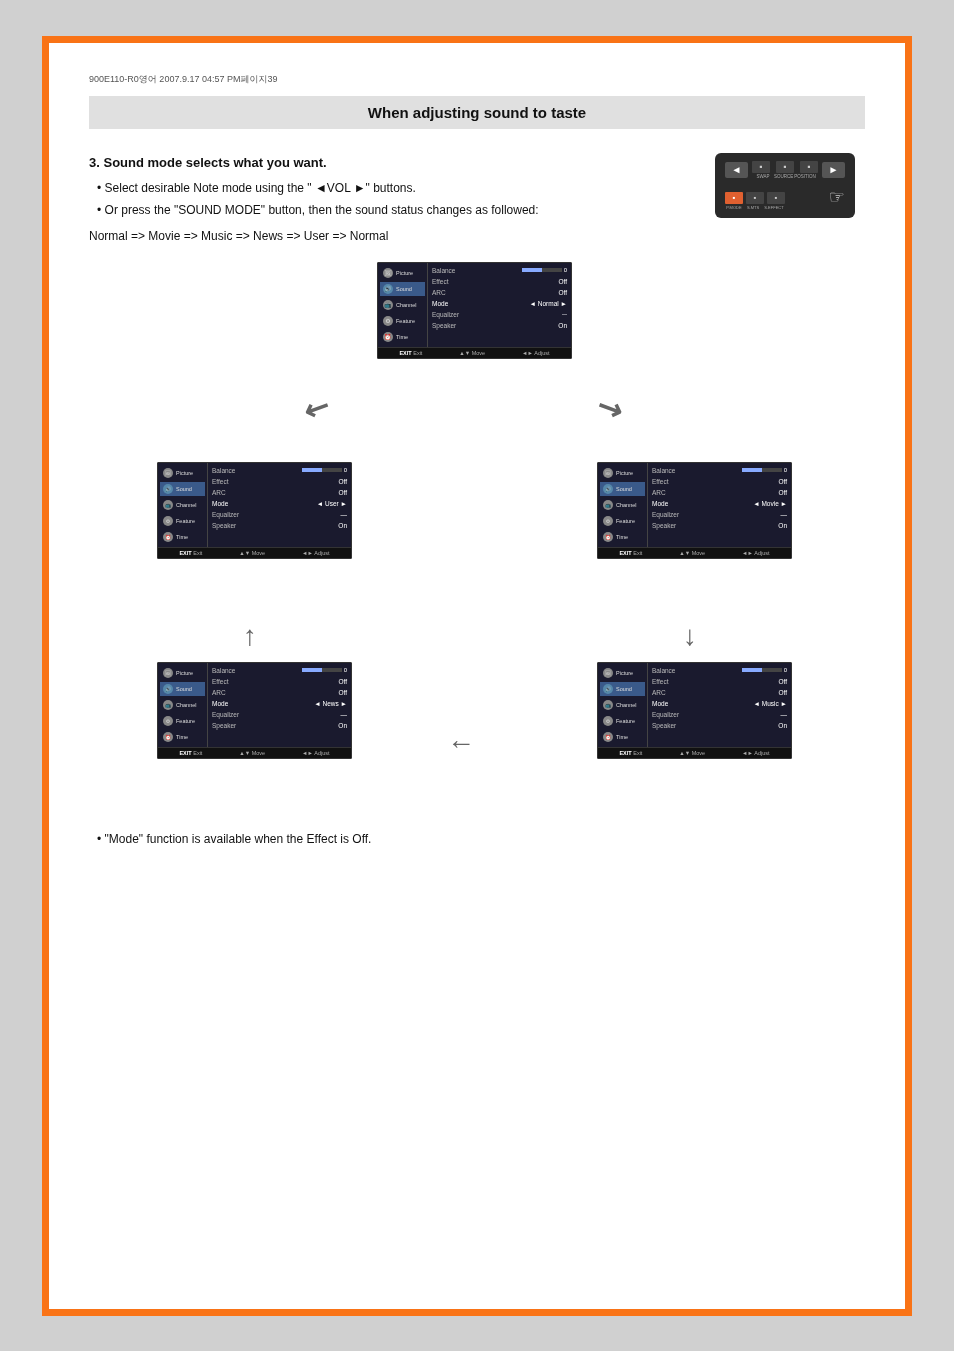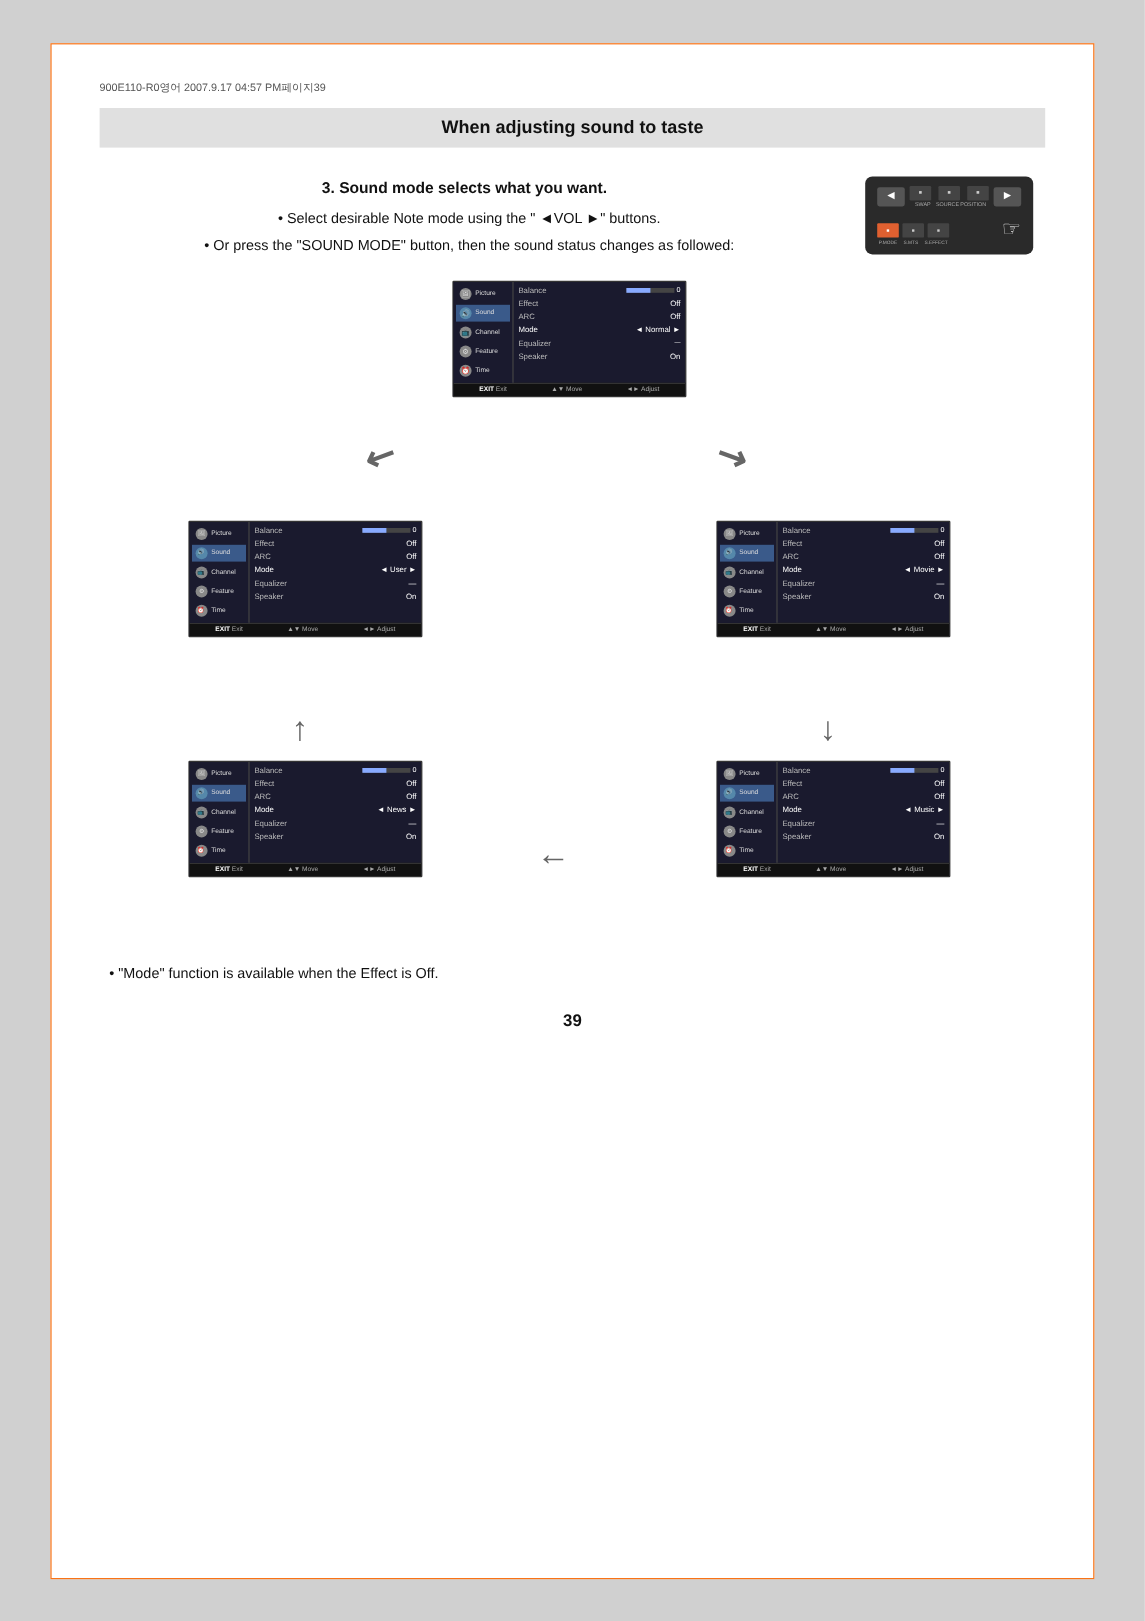--- a/index.html
+++ b/index.html
@@ -9,21 +9,21 @@
       background: #d0d0d0;
       display: flex;
       align-items: center;
       justify-content: center;
       font-family: Arial, sans-serif;
     }
     .page {
       width: 870px;
       min-height: 1280px;
       background: #fff;
-      border: 1px solid #f97316;
+      border: 7px solid #f97316;
       padding: 30px 40px 30px 40px;
       position: relative;
     }
     
     .meta-header {
       font-size: 9px;
       color: #555;
       margin-bottom: 10px;
     }
     
@@ -54,21 +54,20 @@
     .content-area {
       display: flex;
       gap: 20px;
       margin-bottom: 16px;
     }
     .instructions {
       flex: 1;
       font-size: 12px;
       color: #111;
       line-height: 1.6;
-      text-align: center;
     }
     .instructions .step-title {
       font-weight: bold;
       margin-bottom: 6px;
       font-size: 13px;
     }
     .instructions .bullet {
       margin-left: 8px;
       margin-bottom: 3px;
     }
@@ -243,20 +242,21 @@
   <div class="section-header">When adjusting sound to taste</div>
 
   <div class="content-area">
     <div class="instructions">
       <div class="step-title">
         <span>3.</span>
         <span>Sound mode selects what you want.</span>
       </div>
       <div class="bullet">• <span>Select desirable Note mode using the " ◄VOL ►" buttons.</span></div>
       <div class="bullet">• <span>Or press the "SOUND MODE" button, then the sound status changes as followed:</span></div>
+      <div class="normal-line">Normal =&gt; Movie  =&gt; Music =&gt; News =&gt; User  =&gt; Normal</div>
     </div>
     <div class="remote-img">
 
       <div style="width:140px; background:#2a2a2a; border-radius:6px; padding:6px; display:flex; flex-direction:column; gap:3px;">
         <div style="display:flex; gap:4px; justify-content:space-between; align-items:center; padding: 2px 4px;">
           <div style="background:#555; border-radius:2px; width:24px; height:16px; display:flex; align-items:center; justify-content:center; font-size:10px; color:#fff;">◄</div>
           <div style="display:flex; flex-direction:column; align-items:center; gap:1px; flex:1;">
             <div style="display:flex; gap:6px; justify-content:center;">
               <div style="background:#444; border-radius:1px; width:18px; height:12px; font-size:4.5px; color:#ccc; display:flex; align-items:center; justify-content:center;">■</div>
               <div style="background:#444; border-radius:1px; width:18px; height:12px; font-size:4.5px; color:#ccc; display:flex; align-items:center; justify-content:center;">■</div>
@@ -628,15 +628,14 @@
     </div>
 
   </div>
 
   
   <div class="note-section">
     <div class="note-text">• <span>"Mode" function is available when the Effect is Off.</span></div>
   </div>
 
   
-  <div class="page-number">39</div>
 
 </div>
 
 </body></html>

